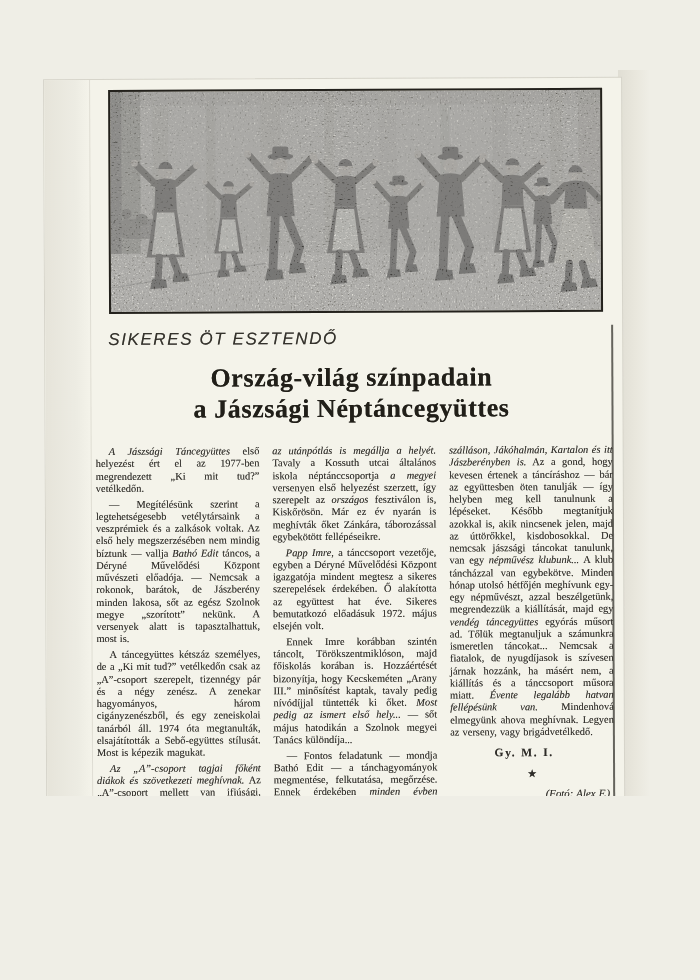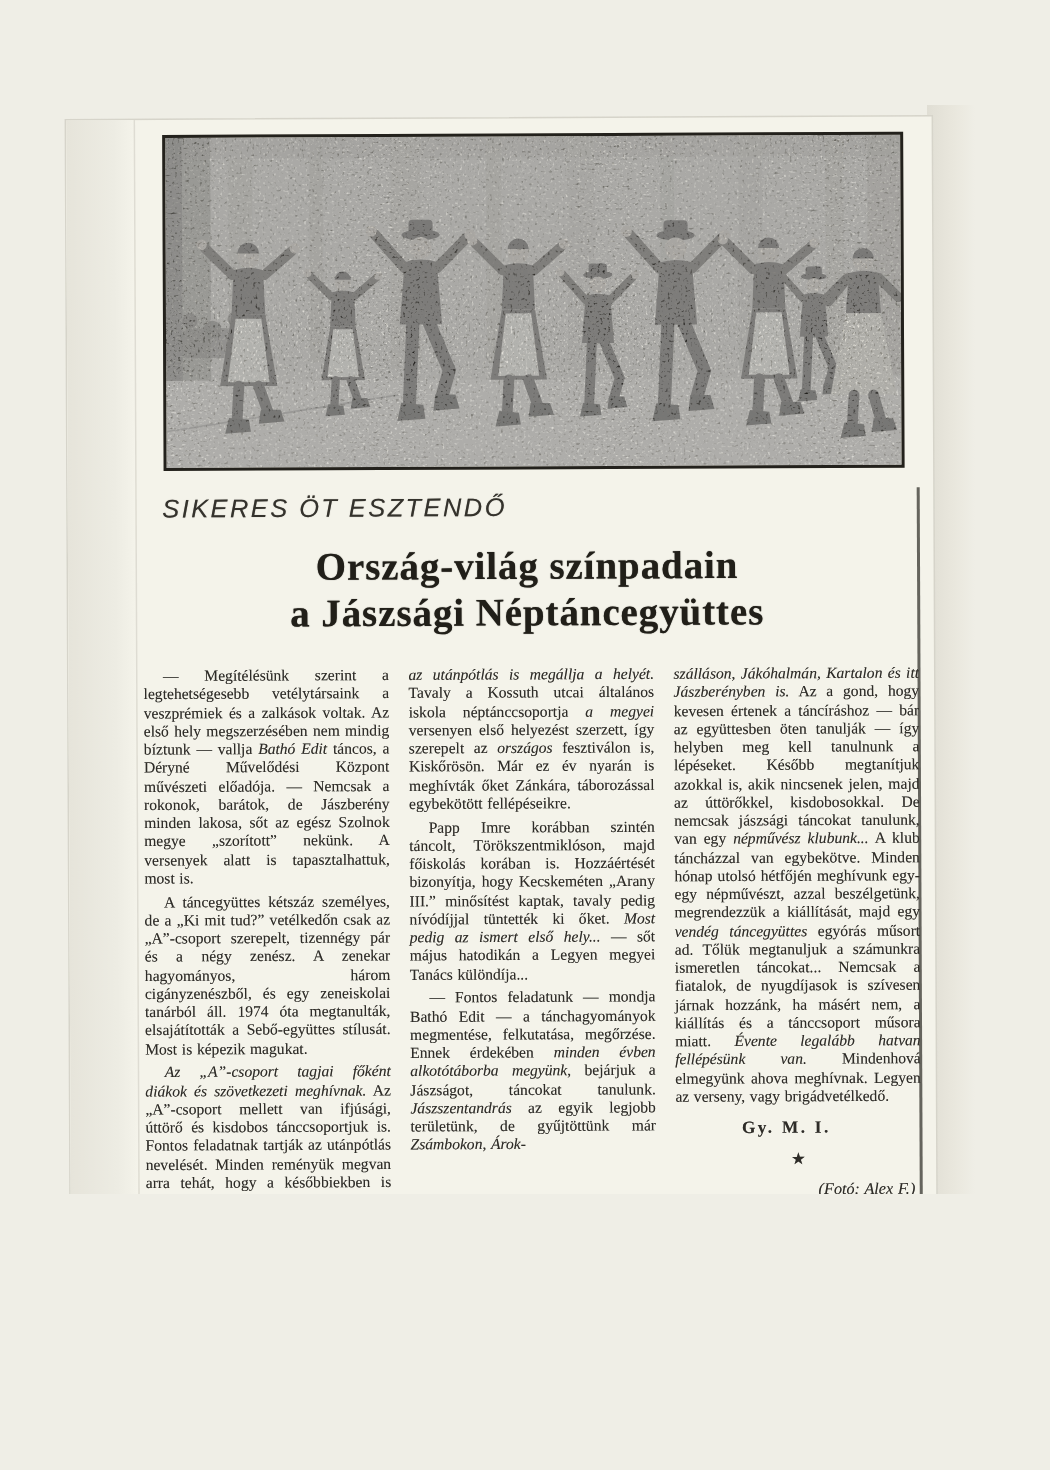--- a/index.html
+++ b/index.html
@@ -178,27 +178,29 @@
 
     <div class="kicker">SIKERES ÖT ESZTENDŐ</div>
 
     <div class="title">
       <div class="line">Ország-világ színpadain</div>
       <div class="line">a Jászsági Néptáncegyüttes</div>
     </div>
 
     <div class="columns">
       <div class="col">
+          <p class="para text indent"><span class="seg-italic">A Jászsági Táncegyüttes</span><span> első helyezést ért el az 1977-ben megrendezett „Ki mit tud?” vetélkedőn.</span></p>
           <p class="para text indent"><span>— Megítélésünk szerint a legtehetségesebb vetélytársaink a veszprémiek és a zalkások voltak. Az első hely megszerzésében nem mindig bíztunk — vallja </span><span class="seg-italic">Bathó Edit</span><span> táncos, a Déryné Művelődési Központ művészeti előadója. — Nemcsak a rokonok, barátok, de Jászberény minden lakosa, sőt az egész Szolnok megye „szorított” nekünk. A versenyek alatt is tapasztalhattuk, most is.</span></p>
           <p class="para text indent"><span>A táncegyüttes kétszáz személyes, de a „Ki mit tud?” vetélkedőn csak az „A”-csoport szerepelt, tizennégy pár és a négy zenész. A zenekar hagyományos, három cigányzenészből, és egy zeneiskolai tanárból áll. 1974 óta megtanulták, elsajátították a Sebő-együttes stílusát. Most is képezik magukat.</span></p>
           <p class="para text indent"><span class="seg-italic">Az „A”-csoport tagjai főként diákok és szövetkezeti meghívnak.</span><span> Az „A”-csoport mellett van ifjúsági, úttörő és kisdobos tánccsoportjuk is. Fontos feladatnak tartják az utánpótlás nevelését. Minden reményük megvan arra tehát, hogy a későbbiekben is megmarad a Jászsági Táncegyüttes,</span></p>
         </div>
       <div class="col">
           <p class="para text"><span class="seg-italic">az utánpótlás is megállja a helyét.</span><span> Tavaly a Kossuth utcai általános iskola néptánccsoportja </span><span class="seg-italic">a megyei</span><span> versenyen első helyezést szerzett, így szerepelt az </span><span class="seg-italic">országos</span><span> fesztiválon is, Kiskőrösön. Már ez év nyarán is meghívták őket Zánkára, táborozással egybekötött fellépéseikre.</span></p>
-          <p class="para text indent"><span>Papp Imre korábban szintén táncolt, Törökszentmiklóson, majd főiskolás korában is. Hozzáértését bizonyítja, hogy Kecskeméten „Arany III.” minősítést kaptak, tavaly pedig nívódíjjal tüntették ki őket. </span><span class="seg-italic">Most pedig az ismert első hely...</span><span> — sőt május hatodikán a Legyen megyei Tanács különdíja...</span></p>
+          <p class="para text indent"><span class="seg-italic">Papp Imre,</span><span> a tánccsoport vezetője, egyben a Déryné Művelődési Központ igazgatója mindent megtesz a sikeres szerepelések érdekében. Ő alakította az együttest hat éve. Sikeres bemutatkozó előadásuk 1972. május elsején volt.</span></p>
+          <p class="para text indent"><span>Ennek Imre korábban szintén táncolt, Törökszentmiklóson, majd főiskolás korában is. Hozzáértését bizonyítja, hogy Kecskeméten „Arany III.” minősítést kaptak, tavaly pedig nívódíjjal tüntették ki őket. </span><span class="seg-italic">Most pedig az ismert első hely...</span><span> — sőt május hatodikán a Szolnok megyei Tanács különdíja...</span></p>
           <p class="para text indent"><span>— Fontos feladatunk — mondja Bathó Edit — a tánchagyományok megmentése, felkutatása, megőrzése. Ennek érdekében </span><span class="seg-italic">minden évben alkotótáborba megyünk</span><span>, bejárjuk a Jászságot, táncokat tanulunk. </span><span class="seg-italic">Jászszentandrás</span><span> az egyik legjobb területünk, de gyűjtöttünk már </span><span class="seg-italic">Zsámbokon, Árok-</span></p>
         </div>
       <div class="col">
           <p class="para text"><span class="seg-italic">szálláson, Jákóhalmán, Kartalon és itt Jászberényben is.</span><span> Az a gond, hogy kevesen értenek a táncíráshoz — bár az együttesben öten tanulják — így helyben meg kell tanulnunk a lépéseket. Később megtanítjuk azokkal is, akik nincsenek jelen, majd az úttörőkkel, kisdobosokkal. De nemcsak jászsági táncokat tanulunk, van egy </span><span class="seg-italic">népművész klubunk...</span><span> A klub táncházzal van egybekötve. Minden hónap utolsó hétfőjén meghívunk egy-egy népművészt, azzal beszélgetünk, megrendezzük a kiállítását, majd egy </span><span class="seg-italic">vendég táncegyüttes</span><span> egyórás műsort ad. Tőlük megtanuljuk a számunkra ismeretlen táncokat... Nemcsak a fiatalok, de nyugdíjasok is szívesen járnak hozzánk, ha másért nem, a kiállítás és a tánccsoport műsora miatt. </span><span class="seg-italic">Évente legalább hatvan fellépésünk van.</span><span> Mindenhová elmegyünk ahova meghívnak. Legyen az verseny, vagy brigádvetélkedő.</span></p>
           <p class="para signature"><span class="seg-bold">Gy. M. I.</span></p>
           <p class="para star"><span>★</span></p>
           <p class="para credit"><span class="seg-italic">(Fotó: Alex F.)</span></p>
         </div>
     </div>
 

